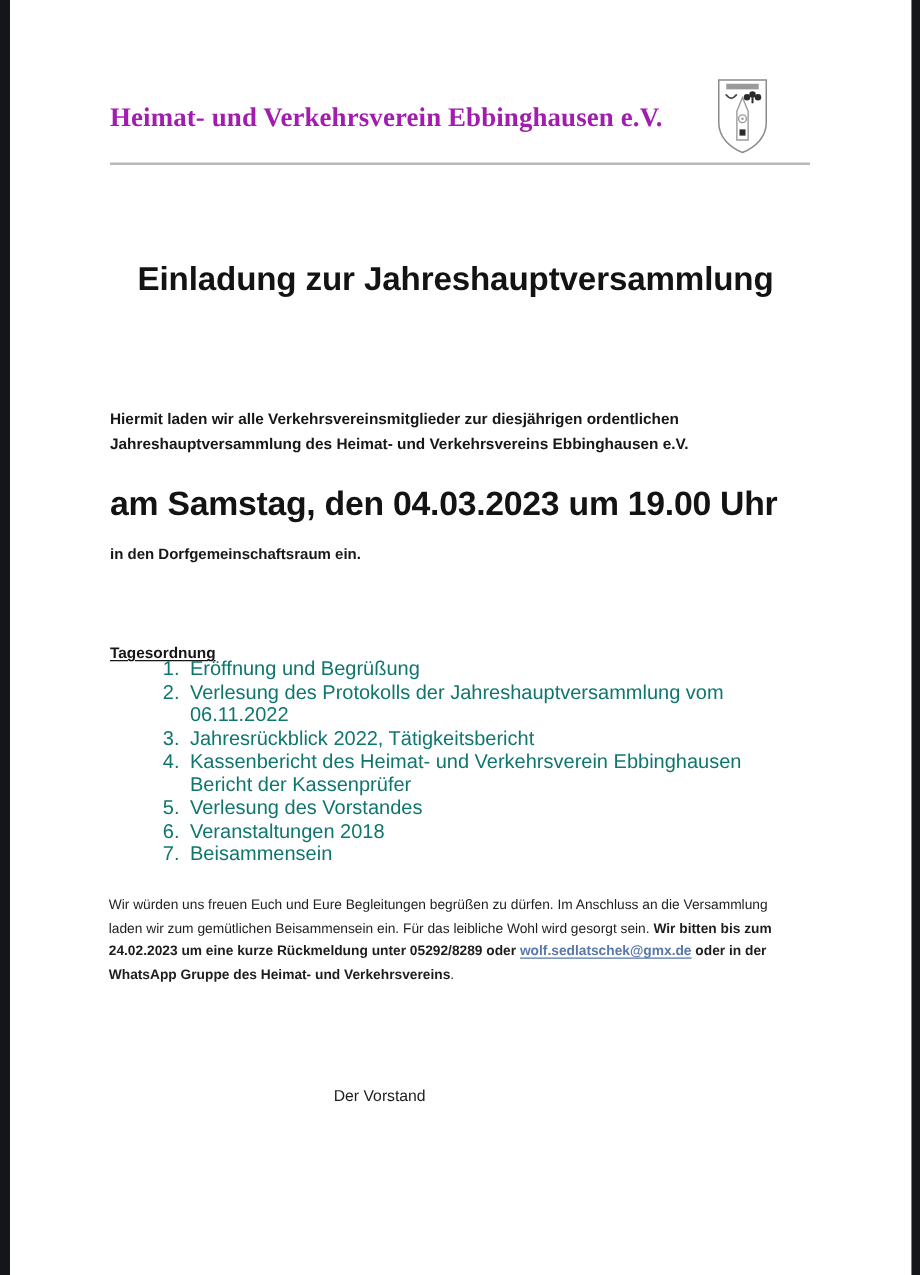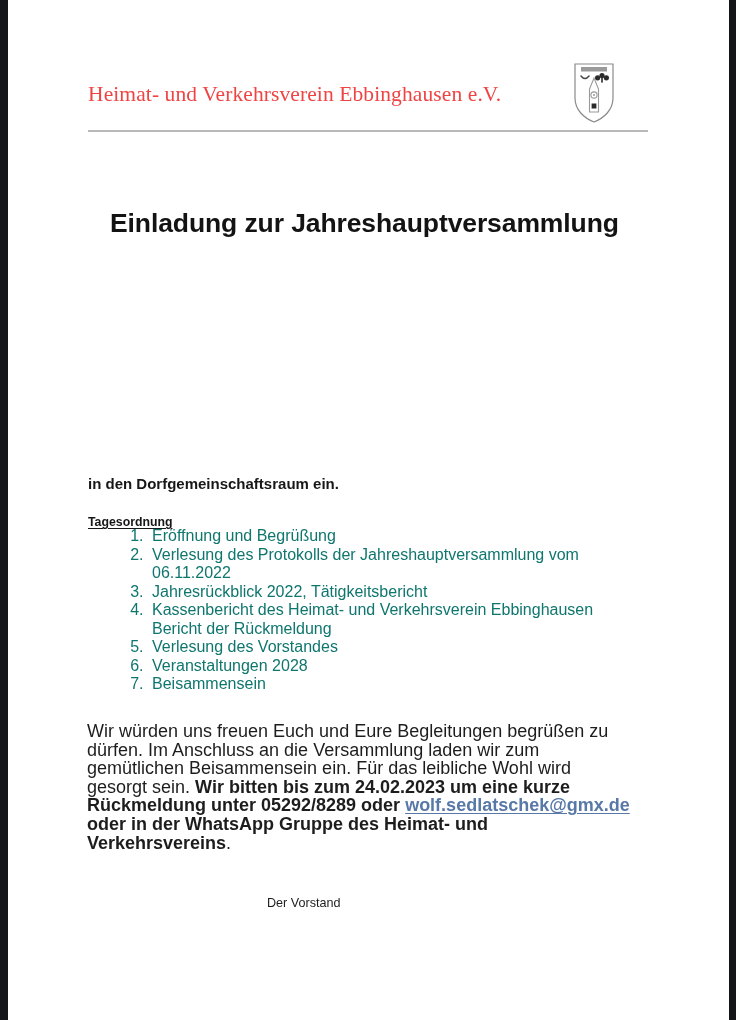--- a/index.html
+++ b/index.html
@@ -44,22 +44,23 @@
     width: 560px;
     height: 62px;
   }
   .org-name {
     position: absolute;
     left: 0;
     top: 20px;
     font-family: "Liberation Serif", serif;
     font-size: 21.5px;
     letter-spacing: .1px;
-    color: #ef4444;
-    white-space: nowrap;
+    color: #a21caf;
+    white-space: nowrap;
+    font-weight: bold;
   }
   .crest {
     position: absolute;
     left: 484px;
     top: 0px;
     width: 44px;
     height: 62px;
   }
   .crest svg { display: block; }
   .header-rule {
@@ -103,24 +104,23 @@
     font-weight: bold;
     letter-spacing: -.2px;
     color: #131313;
     white-space: nowrap;
   }
 
   .venue {
     position: absolute;
     left: 80px;
     top: 436px;
-    font-size: 15px;
+    font-size: 12px;
     font-weight: bold;
     color: #171717;
-    margin-top: 39px;
   }
 
   .agenda-heading {
     position: absolute;
     left: 80px;
     top: 491px;
     font-size: 12.3px;
     font-weight: bold;
     text-decoration: underline;
     text-underline-offset: 2px;
@@ -141,21 +141,21 @@
     color: #0f766e;
   }
   .agenda > li { padding-left: 4px; }
   .agenda .subline { display: block; }
 
   .closing {
     position: absolute;
     left: 79px;
     top: 704px;
     width: 548px;
-    font-size: 18px;
+    font-size: 11px;
     line-height: 18.6px;
     color: #1d1d1d;
   }
   .closing b { font-weight: bold; }
   .mail-link {
     color: #5878a8;
     text-decoration: underline;
     text-underline-offset: 2px;
     font-weight: bold;
   }
@@ -164,21 +164,21 @@
     position: absolute;
     left: 193px;
     top: 842px;
     font-size: 12.6px;
     color: #1d1d1d;
     white-space: nowrap;
   }
   .sign-role {
     position: absolute;
     left: 259px;
-    top: 896px;
+    top: 870px;
     font-size: 12.6px;
     color: #1d1d1d;
     white-space: nowrap;
   }
 </style>
 </head>
 <body>
 
 <div class="scan-edge left"></div>
 <div class="scan-edge right"></div>
@@ -203,33 +203,35 @@
         <circle cx="22" cy="33" r="3.1" fill="none" stroke="#9a9a9a" stroke-width="1.1"></circle>
         <circle cx="22" cy="33" r="1" fill="#9a9a9a"></circle>
         <rect x="19.6" y="41.5" width="4.8" height="5" fill="#2b2b2b"></rect>
       </svg>
     </div>
   </div>
   <div class="header-rule"></div>
 
   <h1 class="title">Einladung zur Jahreshauptversammlung</h1>
 
-
+  <p class="intro">Hiermit laden wir alle Verkehrsvereinsmitglieder zur diesjährigen ordentlichen Jahreshauptversammlung des Heimat- und Verkehrsvereins Ebbinghausen e.V.</p>
+
+  <div class="datum">am Samstag, den 04.03.2023 um 19.00 Uhr</div>
 
   <div class="venue">in den Dorfgemeinschaftsraum ein.</div>
 
   <div class="agenda-heading">Tagesordnung</div>
 
   <ol class="agenda" id="agenda-list">
       <li><span>Eröffnung und Begrüßung</span></li>
       <li><span>Verlesung des Protokolls der Jahreshauptversammlung vom 06.11.2022</span></li>
       <li><span>Jahresrückblick 2022, Tätigkeitsbericht</span></li>
-      <li><span>Kassenbericht des Heimat- und Verkehrsverein Ebbinghausen</span><span class="subline">Bericht der Rückmeldung</span></li>
+      <li><span>Kassenbericht des Heimat- und Verkehrsverein Ebbinghausen</span><span class="subline">Bericht der Kassenprüfer</span></li>
       <li><span>Verlesung des Vorstandes</span></li>
-      <li><span>Veranstaltungen 2028</span></li>
+      <li><span>Veranstaltungen 2018</span></li>
       <li><span>Beisammensein</span></li>
     </ol>
 
   <p class="closing">
     <span>Wir würden uns freuen Euch und Eure Begleitungen begrüßen zu dürfen. Im Anschluss an die Versammlung laden wir zum gemütlichen Beisammensein ein. Für das leibliche Wohl wird gesorgt sein. </span><b>Wir bitten bis zum 24.02.2023 um eine kurze Rückmeldung unter 05292/8289 oder </b><a class="mail-link" href="#">wolf.sedlatschek@gmx.de</a><b> oder in der WhatsApp Gruppe des Heimat- und Verkehrsvereins</b><span>.</span>
   </p>
 
   <div class="sign-role">Der Vorstand</div>
 
 </div>

